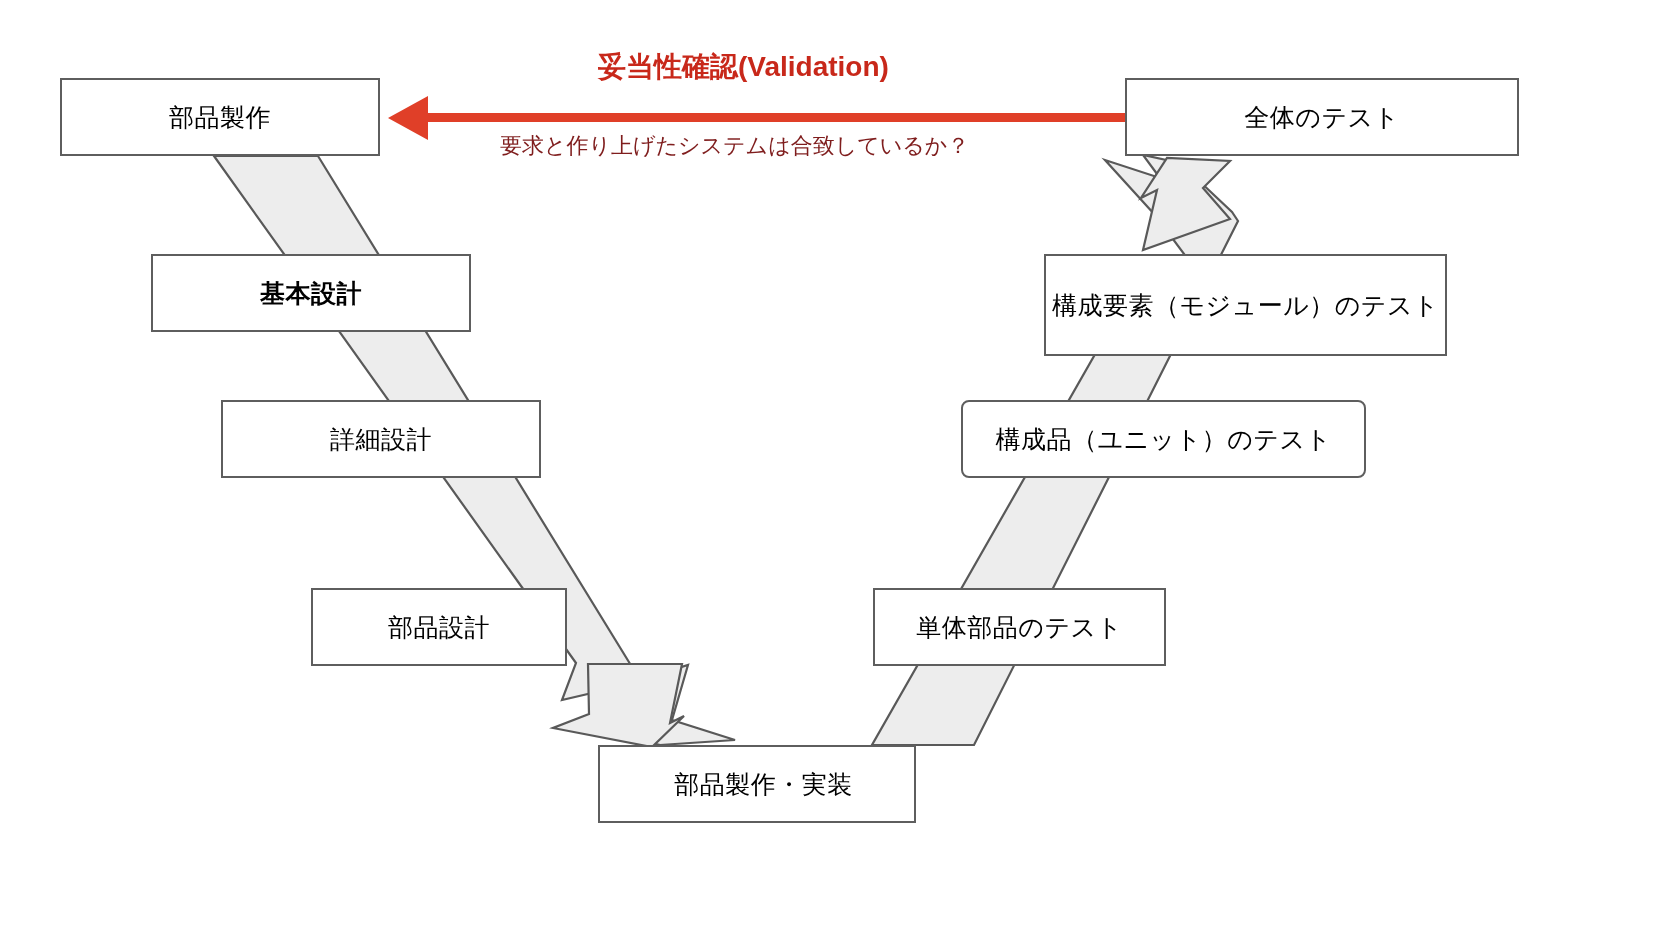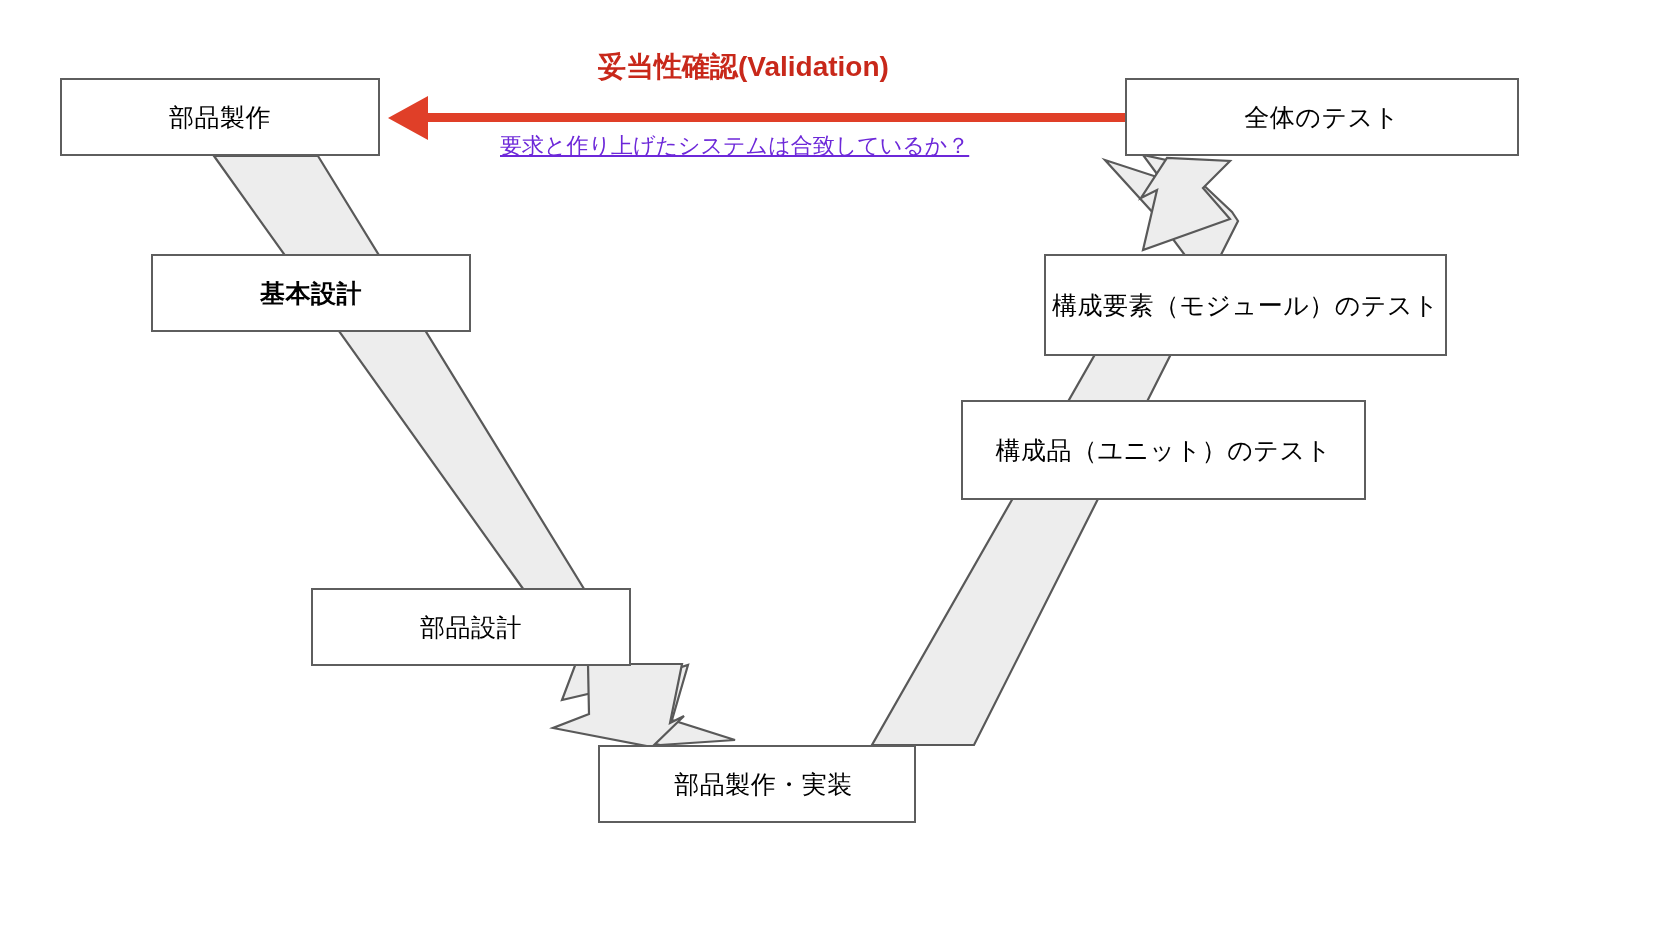--- a/index.html
+++ b/index.html
@@ -65,25 +65,24 @@
   .val-title {
     position: absolute;
     color: #c8281a;
     font-weight: bold;
     font-size: 28px;
     white-space: nowrap;
     z-index: 7;
   }
   .val-sub {
     position: absolute;
-    color: #6d28d9;
+    color: #7f1d1d;
     font-size: 22px;
     white-space: nowrap;
     z-index: 7;
-    text-decoration: underline;
   }
 </style>
 </head>
 <body>
 
 <div id="canvas">
 
   <svg id="vsvg" viewBox="0 0 1659 925">
 
     <polygon class="band" points="258,156 318,156 640,680 688,665 672,720 735,740 660,745 592,728 605,690 562,700 576,663 214,156"></polygon>
@@ -99,31 +98,37 @@
   </svg>
 
   <div class="node-box" style="left:60px; top:78px; width:320px; height:78px;">
     <span>部品製作</span>
   </div>
 
   <div class="node-box" style="left:151px; top:254px; width:320px; height:78px;font-weight:bold;">
     <span>基本設計</span>
   </div>
 
+  <div class="node-box" style="left:221px; top:400px; width:320px; height:78px;">
+    <span>詳細設計</span>
+  </div>
 
-  <div class="node-box" style="left:311px; top:588px; width:320px; height:78px;">
+  <div class="node-box" style="left:311px; top:588px; width:256px; height:78px;">
     <span>部品設計</span>
   </div>
 
   <div class="node-box" style="left:598px; top:745px; width:318px; height:78px;padding-left:13px;">
     <span>部品製作・実装</span>
   </div>
 
+  <div class="node-box" style="left:873px; top:588px; width:293px; height:78px;">
+    <span>単体部品のテスト</span>
+  </div>
 
-  <div class="node-box" style="left:961px; top:400px; width:405px; height:100px;">
+  <div class="node-box" style="left:961px; top:400px; width:405px; height:78px;border-radius:8px;">
     <span>構成品（ユニット）のテスト</span>
   </div>
 
   <div class="node-box" style="left:1044px; top:254px; width:403px; height:102px;">
     <span>構成要素（モジュール）のテスト</span>
   </div>
 
   <div class="node-box" style="left:1125px; top:78px; width:394px; height:78px;align-items:center;">
     <span>全体のテスト</span>
   </div>

